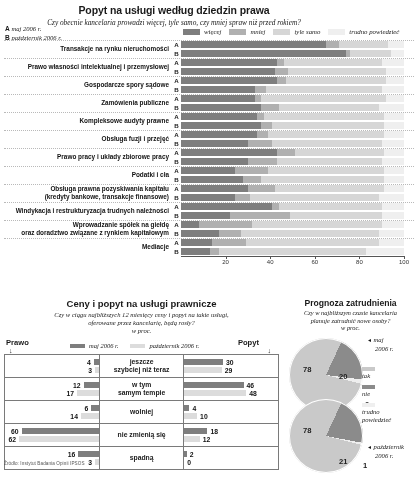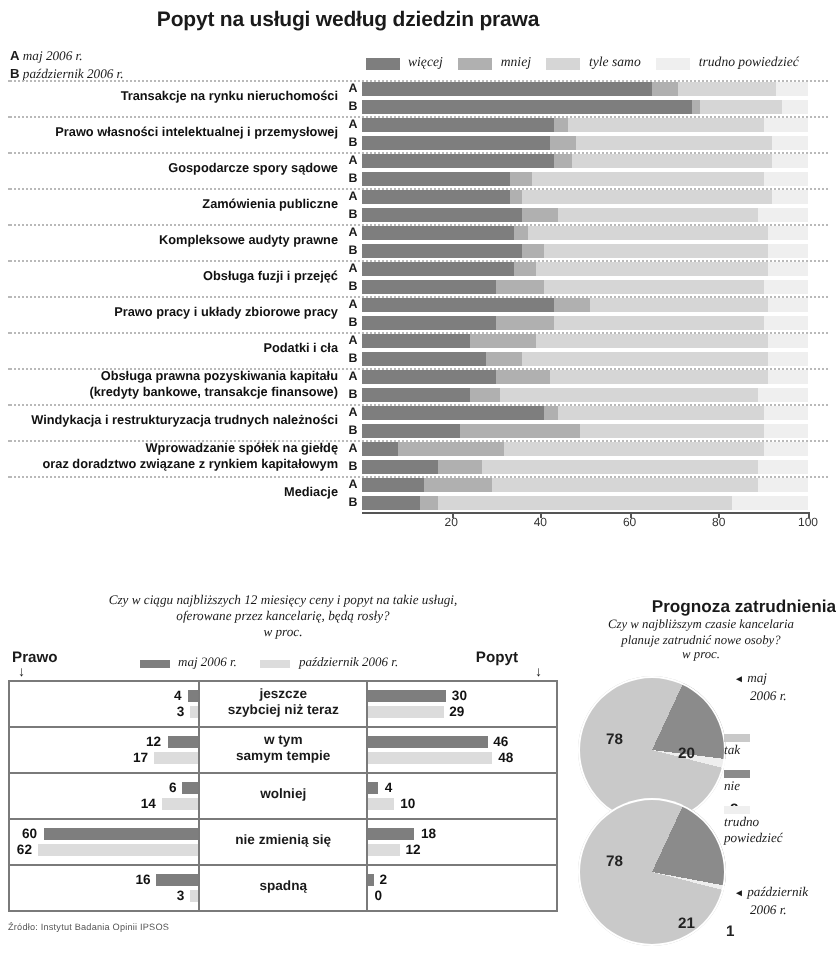--- a/index.html
+++ b/index.html
@@ -83,40 +83,41 @@
   .minibar-line { display:flex; align-items:center; height:8px; }
   .minibar-line.r { justify-content:flex-start; }
   .minibar-line.l { justify-content:flex-end; }
   .mb { height:6px; }
   .mnum { font-size:6.8px; font-weight:bold; padding:0 3px; color:#111; }
 
   .source { position:absolute; left:4px; top:166px; font-size:4.6px; color:#555; letter-spacing:0.1px; }
 
   
   #br { position:absolute; left:283px; top:0; width:135px; height:185px; }
-  .p-title { text-align:right; font-size:8.6px; font-weight:bold; padding-top:3px; }
+  .p-title { text-align:center; font-size:8.6px; font-weight:bold; padding-top:3px; }
   .p-sub { text-align:center; font-size:6.4px; font-style:italic;
            font-family:"Liberation Serif", serif; line-height:7.6px; padding-top:1px; }
 
   .pie-wrap { position:absolute;text-decoration:underline; }
   .pie { width:74px; height:74px; border-radius:50%; position:relative; }
   .pie-num { position:absolute; font-size:7.6px; font-weight:bold; color:#222; }
 
   .p-legend { position:absolute; right:2px; font-size:6.6px;
               font-family:"Liberation Serif", serif; font-style:italic; line-height:8px; }
   .p-legend .sw { width:13px; height:4px; display:block; margin-bottom:1px; }
   .p-tag { position:absolute; font-size:6.6px; font-style:italic;
            font-family:"Liberation Serif", serif; line-height:8px; }
 </style>
 </head>
 <body>
 
 <div id="top-section">
 
   <div class="main-title">Popyt na usługi według dziedzin prawa</div>
+  <div class="main-sub">Czy obecnie kancelaria prowadzi więcej, tyle samo, czy mniej spraw niż przed rokiem?</div>
 
   <div class="ab-key">
     <div>
       <b>A</b>
       <span>maj 2006 r.</span>
     </div>
     <div>
       <b>B</b>
       <span>październik 2006 r.</span>
     </div>
@@ -492,20 +493,21 @@
         <div class="tick-lbl" style="left: 178.4px;">80</div>
         <div class="tick" style="left: 223px;"></div>
         <div class="tick-lbl" style="left: 223px;">100</div>
       </div>
     </div>
 </div>
 
 <div id="bottom">
 
   <div id="bl">
+    <div class="b-title">Ceny i popyt na usługi prawnicze</div>
     <div class="b-sub">
       <div>Czy w ciągu najbliższych 12 miesięcy ceny i popyt na takie usługi,</div>
       <div>oferowane przez kancelarię, będą rosły?</div>
       <div>w proc.</div>
     </div>
 
     <div class="cp-head">
       <div class="side" style="left:6px; top:0;">Prawo</div>
       <div class="arrow" style="left:9px; top:9px;">↓</div>
       <div class="side" style="right:24px; top:0;">Popyt</div>

